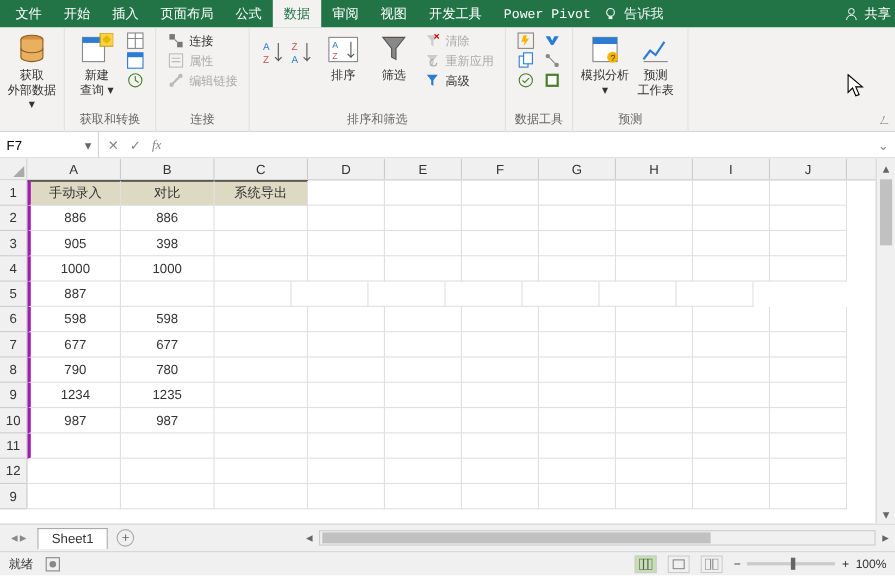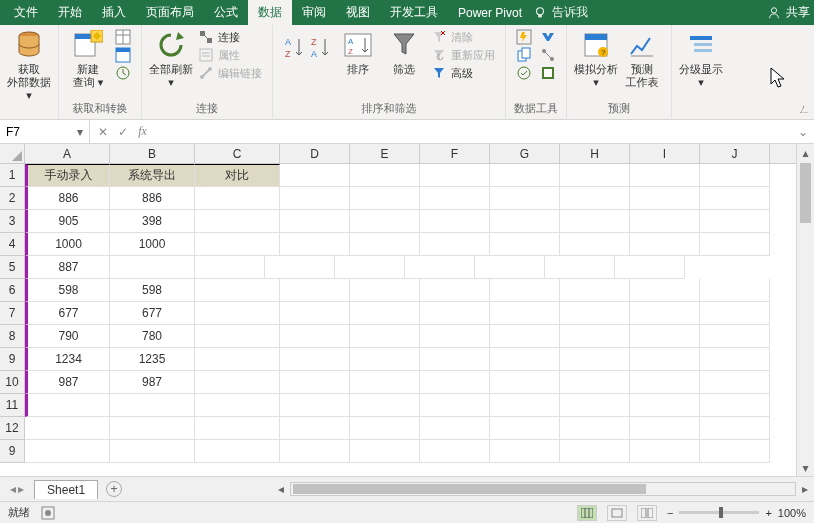--- a/index.html
+++ b/index.html
@@ -1,18 +1,18 @@
 <!DOCTYPE html>
 <html><head>
 <meta charset="utf-8">
 <style>
 *{box-sizing:border-box;margin:0;padding:0;font-family:"Microsoft YaHei","Segoe UI",sans-serif;}
 body{width:814px;height:529px;background:#fff;overflow:hidden;font-size:12px;color:#333;position:relative;}
 .tabbar{background:#227447;height:25px;display:flex;align-items:center;color:#fff;padding:0 4px;}
-.tabbar .tab{padding:12px 10px;height:25px;display:flex;align-items:center;cursor:pointer;}
+.tabbar .tab{padding:12px 10px;height:25px;display:flex;align-items:center;cursor:pointer;font-family:Liberation Mono, monospace;}
 .tabbar .tab.file{background:none;}
 .tabbar .tab.active{background:#f3f2f1;color:#217346;}
 .tabbar .spacer{flex:1;}
 .tabbar .tell{display:flex;align-items:center;gap:4px;opacity:.9;}
 .tabbar .share{margin-left:20px;display:flex;align-items:center;gap:4px;}
 .ribbon{background:#f3f2f1;height:95px;border-bottom:1px solid #d5d5d5;display:flex;position:relative;}
 .group{display:flex;flex-direction:column;align-items:center;padding:2px 6px 2px 6px;border-right:1px solid #e1e1e1;height:95px;}
 .group .body{display:flex;align-items:flex-start;flex:1;}
 .group .label{font-size:11px;color:#666;padding-bottom:2px;}
 .big{display:flex;flex-direction:column;align-items:center;width:46px;padding-top:2px;cursor:pointer;}
@@ -156,29 +156,20 @@
               </svg>
             </span>
           </div>
       </div>
     </div>
     <div class="label">获取和转换</div>
   </div>
 
   <div class="group">
     <div class="body">
-      <div class="big">
-        <div class="ico">
-          <svg width="30" height="30" viewBox="0 0 30 30">
-              <path d="M15 5a10 10 0 1 0 10 10" fill="none" stroke="#4a7d2c" stroke-width="3"></path>
-              <path d="M22 2l6 6-8 2z" fill="#4a7d2c"></path>
-            </svg>
-        </div>
-        <div class="txt"><span>全部刷新</span> ▾</div>
-      </div>
       <div class="stack">
         <div class="row">
             <span class="ssvg">
               <svg width="16" height="16">
                 <rect x="2" y="2" width="5" height="5" fill="#777"></rect>
                 <rect x="9" y="9" width="5" height="5" fill="#777"></rect>
                 <line x1="7" y1="7" x2="9" y2="9" stroke="#777"></line>
               </svg>
             </span>
             <span>连接</span>
@@ -355,35 +346,20 @@
               <path d="M4 24l6-8 5 4 8-12" stroke="#2b7cd3" fill="none" stroke-width="2"></path>
               <path d="M4 26h22" stroke="#888"></path>
             </svg>
         </div>
         <div class="txt"><span>预测</span><br><span>工作表</span></div>
       </div>
     </div>
     <div class="label">预测</div>
   </div>
 
-  <div class="group" style="border-right:none">
-    <div class="body">
-      <div class="big">
-        <div class="ico">
-          <svg width="30" height="30">
-              <rect x="4" y="6" width="22" height="4" fill="#2b7cd3"></rect>
-              <rect x="8" y="13" width="18" height="3" fill="#9cc2e5"></rect>
-              <rect x="8" y="19" width="18" height="3" fill="#9cc2e5"></rect>
-            </svg>
-        </div>
-        <div class="txt"><span>分级显示</span> ▾</div>
-      </div>
-    </div>
-    <div class="label"></div>
-  </div>
 
   <div class="collapse">ㄥ</div>
 </div>
 
 <div class="namebox">
   <div class="nm">
     <input value="F7" style="">
     <span class="dd">▾</span>
   </div>
   <div class="fx">
@@ -419,22 +395,22 @@
       <div class="rh">8</div>
       <div class="rh">9</div>
       <div class="rh">10</div>
       <div class="rh">11</div>
       <div class="rh">12</div>
       <div class="rh">9</div>
     </div>
   <div class="cells" id="cells">
       <div class="crow">
         <div class="cc header-cell datab datat datal" style="width: 85px;">手动录入</div>
+        <div class="cc header-cell datab datat" style="width: 85px;">对比</div>
         <div class="cc header-cell datab datat" style="width: 85px;">系统导出</div>
-        <div class="cc header-cell datab datat" style="width: 85px;">对比</div>
         <div class="cc" style="width: 70px;"></div>
         <div class="cc" style="width: 70px;"></div>
         <div class="cc" style="width: 70px;"></div>
         <div class="cc" style="width: 70px;"></div>
         <div class="cc" style="width: 70px;"></div>
         <div class="cc" style="width: 70px;"></div>
         <div class="cc" style="width: 70px;"></div>
       </div>
       <div class="crow">
         <div class="cc datab datal" style="width: 85px;">886</div>

